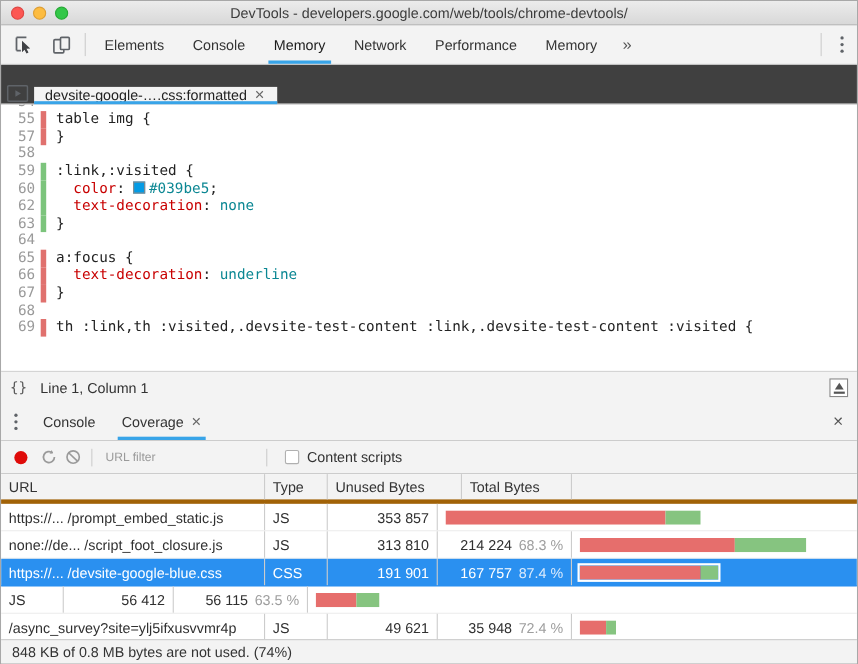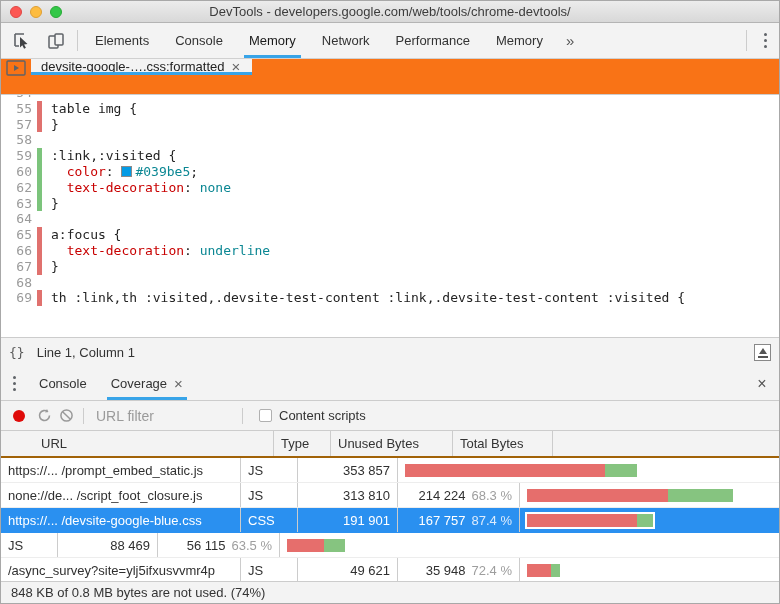--- a/index.html
+++ b/index.html
@@ -24,21 +24,21 @@
   .main-tabs { display:flex; align-items:stretch; }
   .mtab { padding:0 13px; display:flex; align-items:center; color:#333; position:relative; cursor:pointer; }
   .mtab.active { color:#1a1a1a; }
   .mtab.active::after { content:""; position:absolute; left:8px; right:8px; bottom:0; height:3px; background:#38a4e8; }
   .mtab.overflow { font-size:15px; color:#555; padding:0 10px; }
   .spacer { flex:1; }
   .kebab { width:28px; display:flex; flex-direction:column; align-items:center; justify-content:center; gap:3px; cursor:pointer; }
   .kebab i { width:3px; height:3px; border-radius:50%; background:#5f6368; }
 
   
-  .file-tabbar { height:36px; flex:0 0 36px; background:#f97316; border-bottom:1px solid #ccc; display:flex; align-items:flex-start; }
+  .file-tabbar { height:36px; flex:0 0 36px; background:#404040; border-bottom:1px solid #ccc; display:flex; align-items:flex-end; }
   .nav-toggle { width:30px; display:flex; align-items:center; justify-content:center; cursor:pointer; }
   .file-tab { display:flex; align-items:center; gap:7px; padding:0 12px 0 10px; background:#f3f3f3; position:relative; cursor:pointer; color:#222; }
   .file-tab::after { content:""; position:absolute; left:0; right:0; bottom:-1px; height:3px; background:#38a4e8; }
   .tab-close { color:#666; font-size:15px; line-height:1; cursor:pointer; }
 
   
   .editor { flex:0 0 242px; height:242px; background:#fff; overflow:hidden; position:relative; }
   .code-scroll { margin-top:-10px; }
   .cline { display:flex; height:15.8px; line-height:15.8px; font-family:"DejaVu Sans Mono", monospace; font-size:13px; white-space:pre; }
   .lnum { width:36px; flex:0 0 36px; text-align:right; padding-right:5px; color:#9a9a9a; }
@@ -62,29 +62,29 @@
   
   .drawer-tabbar { height:34px; flex:0 0 34px; background:#f3f3f3; border-bottom:1px solid #ccc; display:flex; align-items:stretch; }
   .dtab { padding:0 12px; display:flex; align-items:center; gap:7px; color:#333; position:relative; cursor:pointer; }
   .dtab.active::after { content:""; position:absolute; left:8px; right:8px; bottom:0; height:3px; background:#38a4e8; }
   .drawer-close { width:34px; display:flex; align-items:center; justify-content:center; font-size:16px; color:#555; cursor:pointer; }
 
   
   .cov-toolbar { height:30px; flex:0 0 30px; background:#f3f3f3; border-bottom:1px solid #ccc; display:flex; align-items:center; padding:0 8px; }
   .record-btn { width:12px; height:12px; border-radius:50%; background:#df0b09; margin:0 8px 0 4px; cursor:pointer; }
   .icon-btn { width:22px; height:22px; display:flex; align-items:center; justify-content:center; cursor:pointer; }
-  .filter-input { border:none; background:transparent; outline:none; width:140px; font-size:14px; font-family:"Liberation Sans", sans-serif; color:#333; margin-left:6px; }
+  .filter-input { border:none; background:transparent; outline:none; width:140px; font-size:11px; font-family:"Liberation Sans", sans-serif; color:#333; margin-left:6px; }
   .filter-input::placeholder { color:#9a9a9a; }
   .checkbox { width:13px; height:13px; border:1px solid #b0b0b0; border-radius:2px; background:#fff; margin:0 7px 0 10px; cursor:pointer; }
   .chk-label { color:#333; }
 
   
   .cov-table { flex:1; background:#fff; display:flex; flex-direction:column; overflow:hidden; }
   .trow { display:flex; height:25px; flex:0 0 25px; align-items:center; border-bottom:1px solid #ededed; color:#303030; }
-  .trow.header { background:#f3f3f3; border-bottom:2px solid #a16207; height:27px; flex:0 0 27px; color:#333;padding-left:33px; }
+  .trow.header { background:#f3f3f3; border-bottom:4px solid #a16207; height:27px; flex:0 0 27px; color:#333; }
   .trow.selected { background:#2a90f0; color:#fff; border-bottom-color:#2a90f0; }
   .tcell { padding:0 7px; overflow:hidden; white-space:nowrap; height:100%; display:flex; align-items:center; }
   .c-url  { width:240px; flex:0 0 240px; border-right:1px solid #ccc; }
   .c-type { width:57px; flex:0 0 57px; border-right:1px solid #ccc; }
   .c-total{ width:100px; flex:0 0 100px; border-right:1px solid #ccc; justify-content:flex-end; }
   .c-unused{ width:122px; flex:0 0 122px; border-right:1px solid #ccc; justify-content:flex-end; gap:6px; }
   .c-bar  { flex:1; }
   .pct { color:#9e9e9e; }
   .trow.selected .pct { color:#dcebfc; }
   .bar-outer { height:13px; display:flex; overflow:hidden; }
@@ -271,21 +271,21 @@
           </div>
           <div class="tcell c-bar">
             <div class="bar-outer" style="width: 126px;">
               <div class="bar-red" style="width: 87.4%;"></div>
               <div class="bar-green" style="flex: 1 1 0%;"></div>
             </div>
           </div>
         </div>
         <div class="trow">
           <div class="tcell c-type">JS</div>
-          <div class="tcell c-total">88 469</div>
+          <div class="tcell c-total">56 412</div>
           <div class="tcell c-unused">
             <span>56 115</span>
             <span class="pct">63.5 %</span>
           </div>
           <div class="tcell c-bar">
             <div class="bar-outer" style="width: 58px;">
               <div class="bar-red" style="width: 63.5%;"></div>
               <div class="bar-green" style="flex: 1 1 0%;"></div>
             </div>
           </div>

